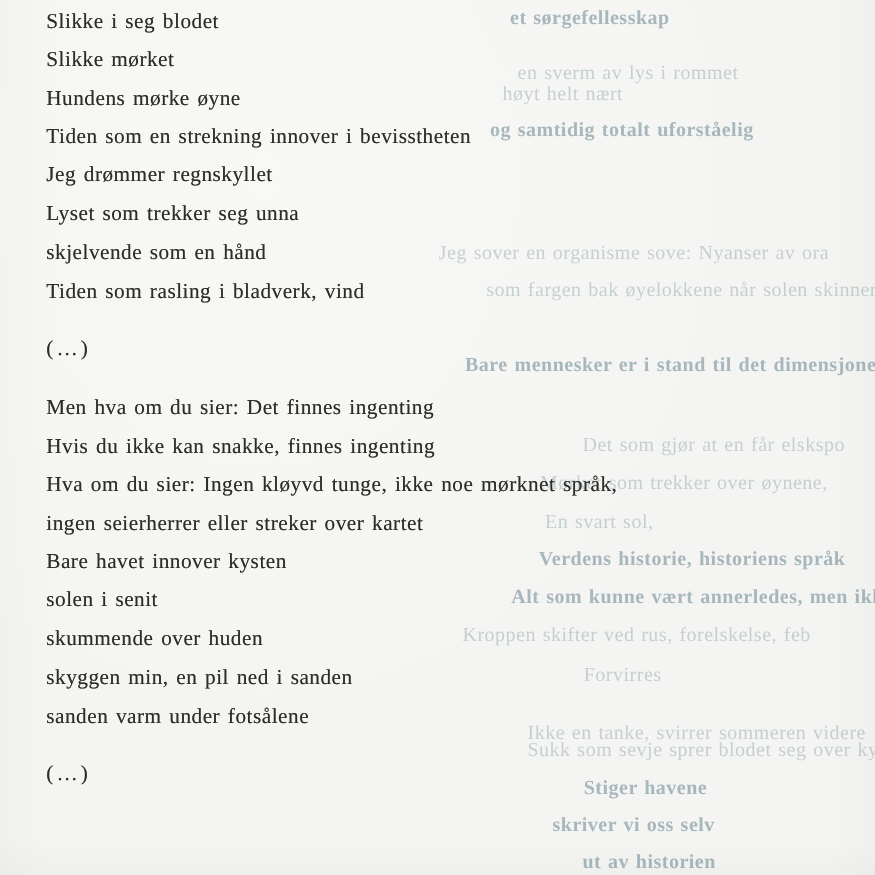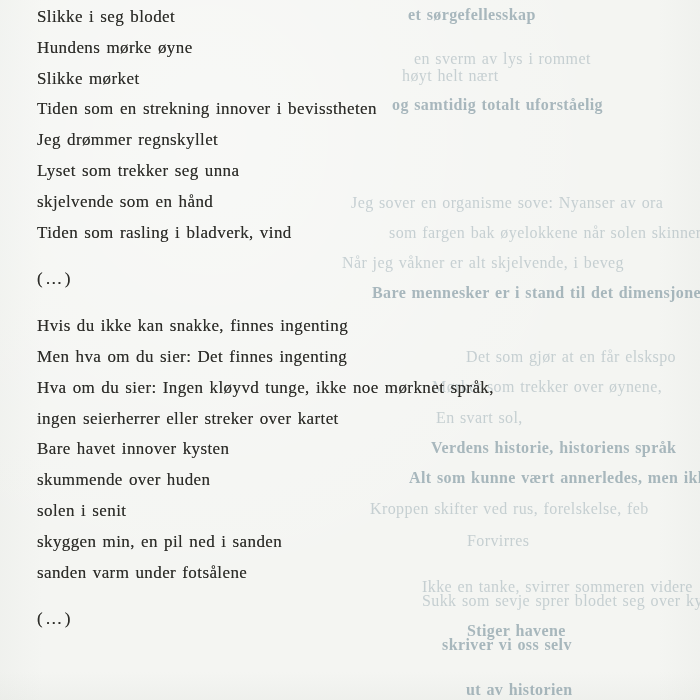--- a/index.html
+++ b/index.html
@@ -73,69 +73,68 @@
   .g9  { left: 466px; top: 348px; }
   .g10 { left: 432px; top: 378px; }
   .g11 { left: 436px; top: 409px; }
   .g12 { left: 431px; top: 439px; }
   .g13 { left: 409px; top: 469px; }
   .g14 { left: 370px; top: 500px; }
   .g15 { left: 467px; top: 532px; font-family: Liberation Serif, serif; }
   .g16 { left: 422px; top: 578px; }
   .g17 { left: 422px; top: 592px; }
   .g18 { left: 467px; top: 622px; }
-  .g19 { left: 442px; top: 636px; text-align: center; }
+  .g19 { left: 442px; top: 652px; text-align: center; }
   .g20 { left: 466px; top: 681px; }
 </style>
 </head>
 <body>
 
 <div class="page">
 
   <div class="ghost">
     <div class="gl g1 strong">et sørgefellesskap</div>
     <div class="gl g2">en sverm av lys i rommet</div>
     <div class="gl g3">høyt helt nært</div>
     <div class="gl g5">Jeg sover en organisme sove: Nyanser av ora</div>
     <div class="gl g4 strong">og samtidig totalt uforståelig</div>
     <div class="gl g6">som fargen bak øyelokkene når solen skinner</div>
-    <div class="gl g7">Når jeg våkner er alt skjelvende, i beveg</div>
     <div class="gl g8 strong">Bare mennesker er i stand til det dimensjonelle</div>
     <div class="gl g9">Det som gjør at en får elskspo</div>
     <div class="gl g10">Mørket som trekker over øynene,</div>
     <div class="gl g11">En svart sol,</div>
     <div class="gl g12 strong">Verdens historie, historiens språk</div>
     <div class="gl g13 strong">Alt som kunne vært annerledes, men ikke er det</div>
     <div class="gl g14">Kroppen skifter ved rus, forelskelse, feb</div>
     <div class="gl g15">Forvirres</div>
     <div class="gl g16">Ikke en tanke, svirrer sommeren videre</div>
     <div class="gl g17">Sukk som sevje sprer blodet seg over kysten</div>
     <div class="gl g18 strong">Stiger havene</div>
     <div class="gl g19 strong">skriver vi oss selv</div>
     <div class="gl g20 strong">ut av historien</div>
   </div>
 
   <div class="poem">
     <div class="ln">Slikke i seg blodet</div>
+    <div class="ln">Slikke mørket</div>
     <div class="ln">Hundens mørke øyne</div>
-    <div class="ln">Slikke mørket</div>
     <div class="ln">Tiden som en strekning innover i bevisstheten</div>
     <div class="ln">Jeg drømmer regnskyllet</div>
     <div class="ln">Lyset som trekker seg unna</div>
     <div class="ln">skjelvende som en hånd</div>
     <div class="ln">Tiden som rasling i bladverk, vind</div>
 
     <div class="ln sep">(…)</div>
 
+    <div class="ln">Men hva om du sier: Det finnes ingenting</div>
     <div class="ln">Hvis du ikke kan snakke, finnes ingenting</div>
-    <div class="ln">Men hva om du sier: Det finnes ingenting</div>
     <div class="ln">Hva om du sier: Ingen kløyvd tunge, ikke noe mørknet språk,</div>
     <div class="ln">ingen seierherrer eller streker over kartet</div>
     <div class="ln">Bare havet innover kysten</div>
+    <div class="ln">solen i senit</div>
     <div class="ln">skummende over huden</div>
-    <div class="ln">solen i senit</div>
     <div class="ln">skyggen min, en pil ned i sanden</div>
     <div class="ln">sanden varm under fotsålene</div>
 
     <div class="ln sep">(…)</div>
   </div>
 
 </div>
 
 </body></html>

